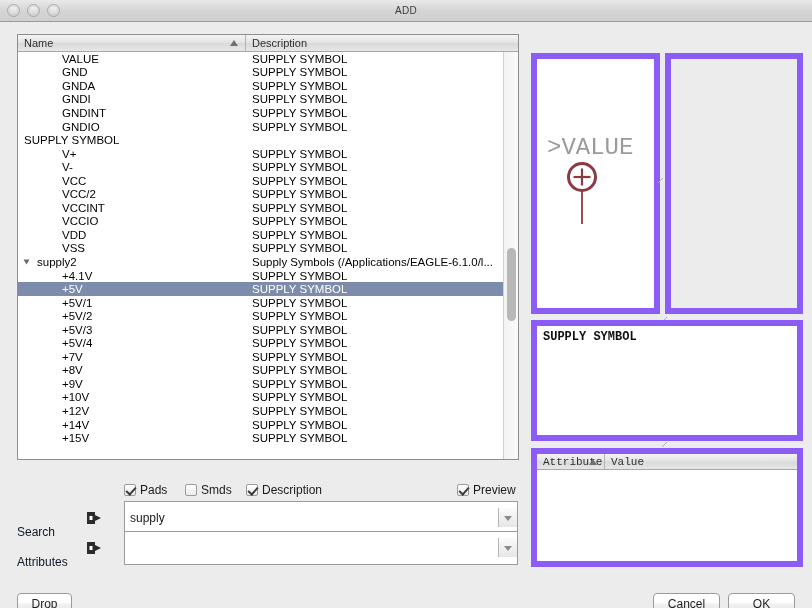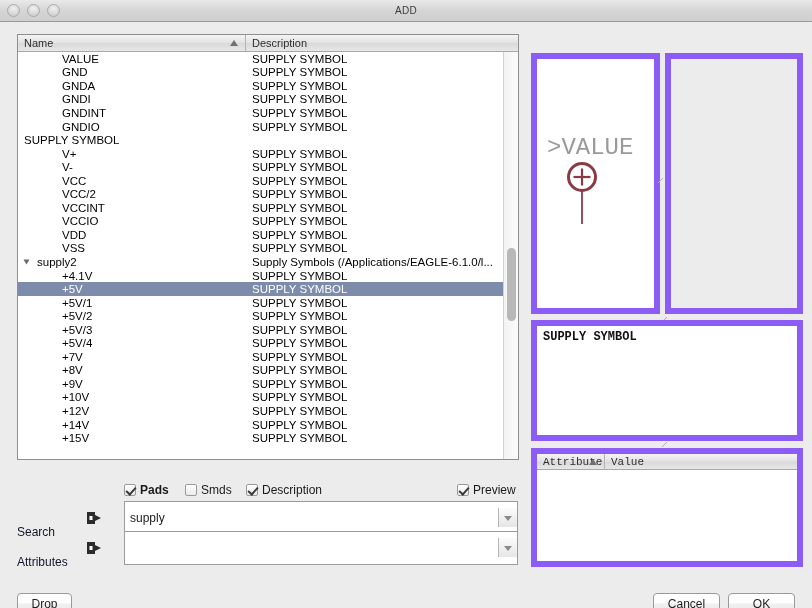--- a/index.html
+++ b/index.html
@@ -299,21 +299,21 @@
     content: "";
     position: absolute;
     left: 3px;
     top: 0px;
     width: 4px;
     height: 8px;
     border: solid #3a3a3a;
     border-width: 0 2px 2px 0;
     transform: rotate(42deg);
   }
-  #chk-pads { left: 124px; font-weight: bold; }
+  #chk-pads { left: 124px; }
   #chk-smds { left: 185px; }
   #chk-desc { left: 246px; }
   #chk-prev { left: 457px; }
 
   
   .field-row {
     position: absolute;
     left: 0;
     height: 21px;
     display: flex;

